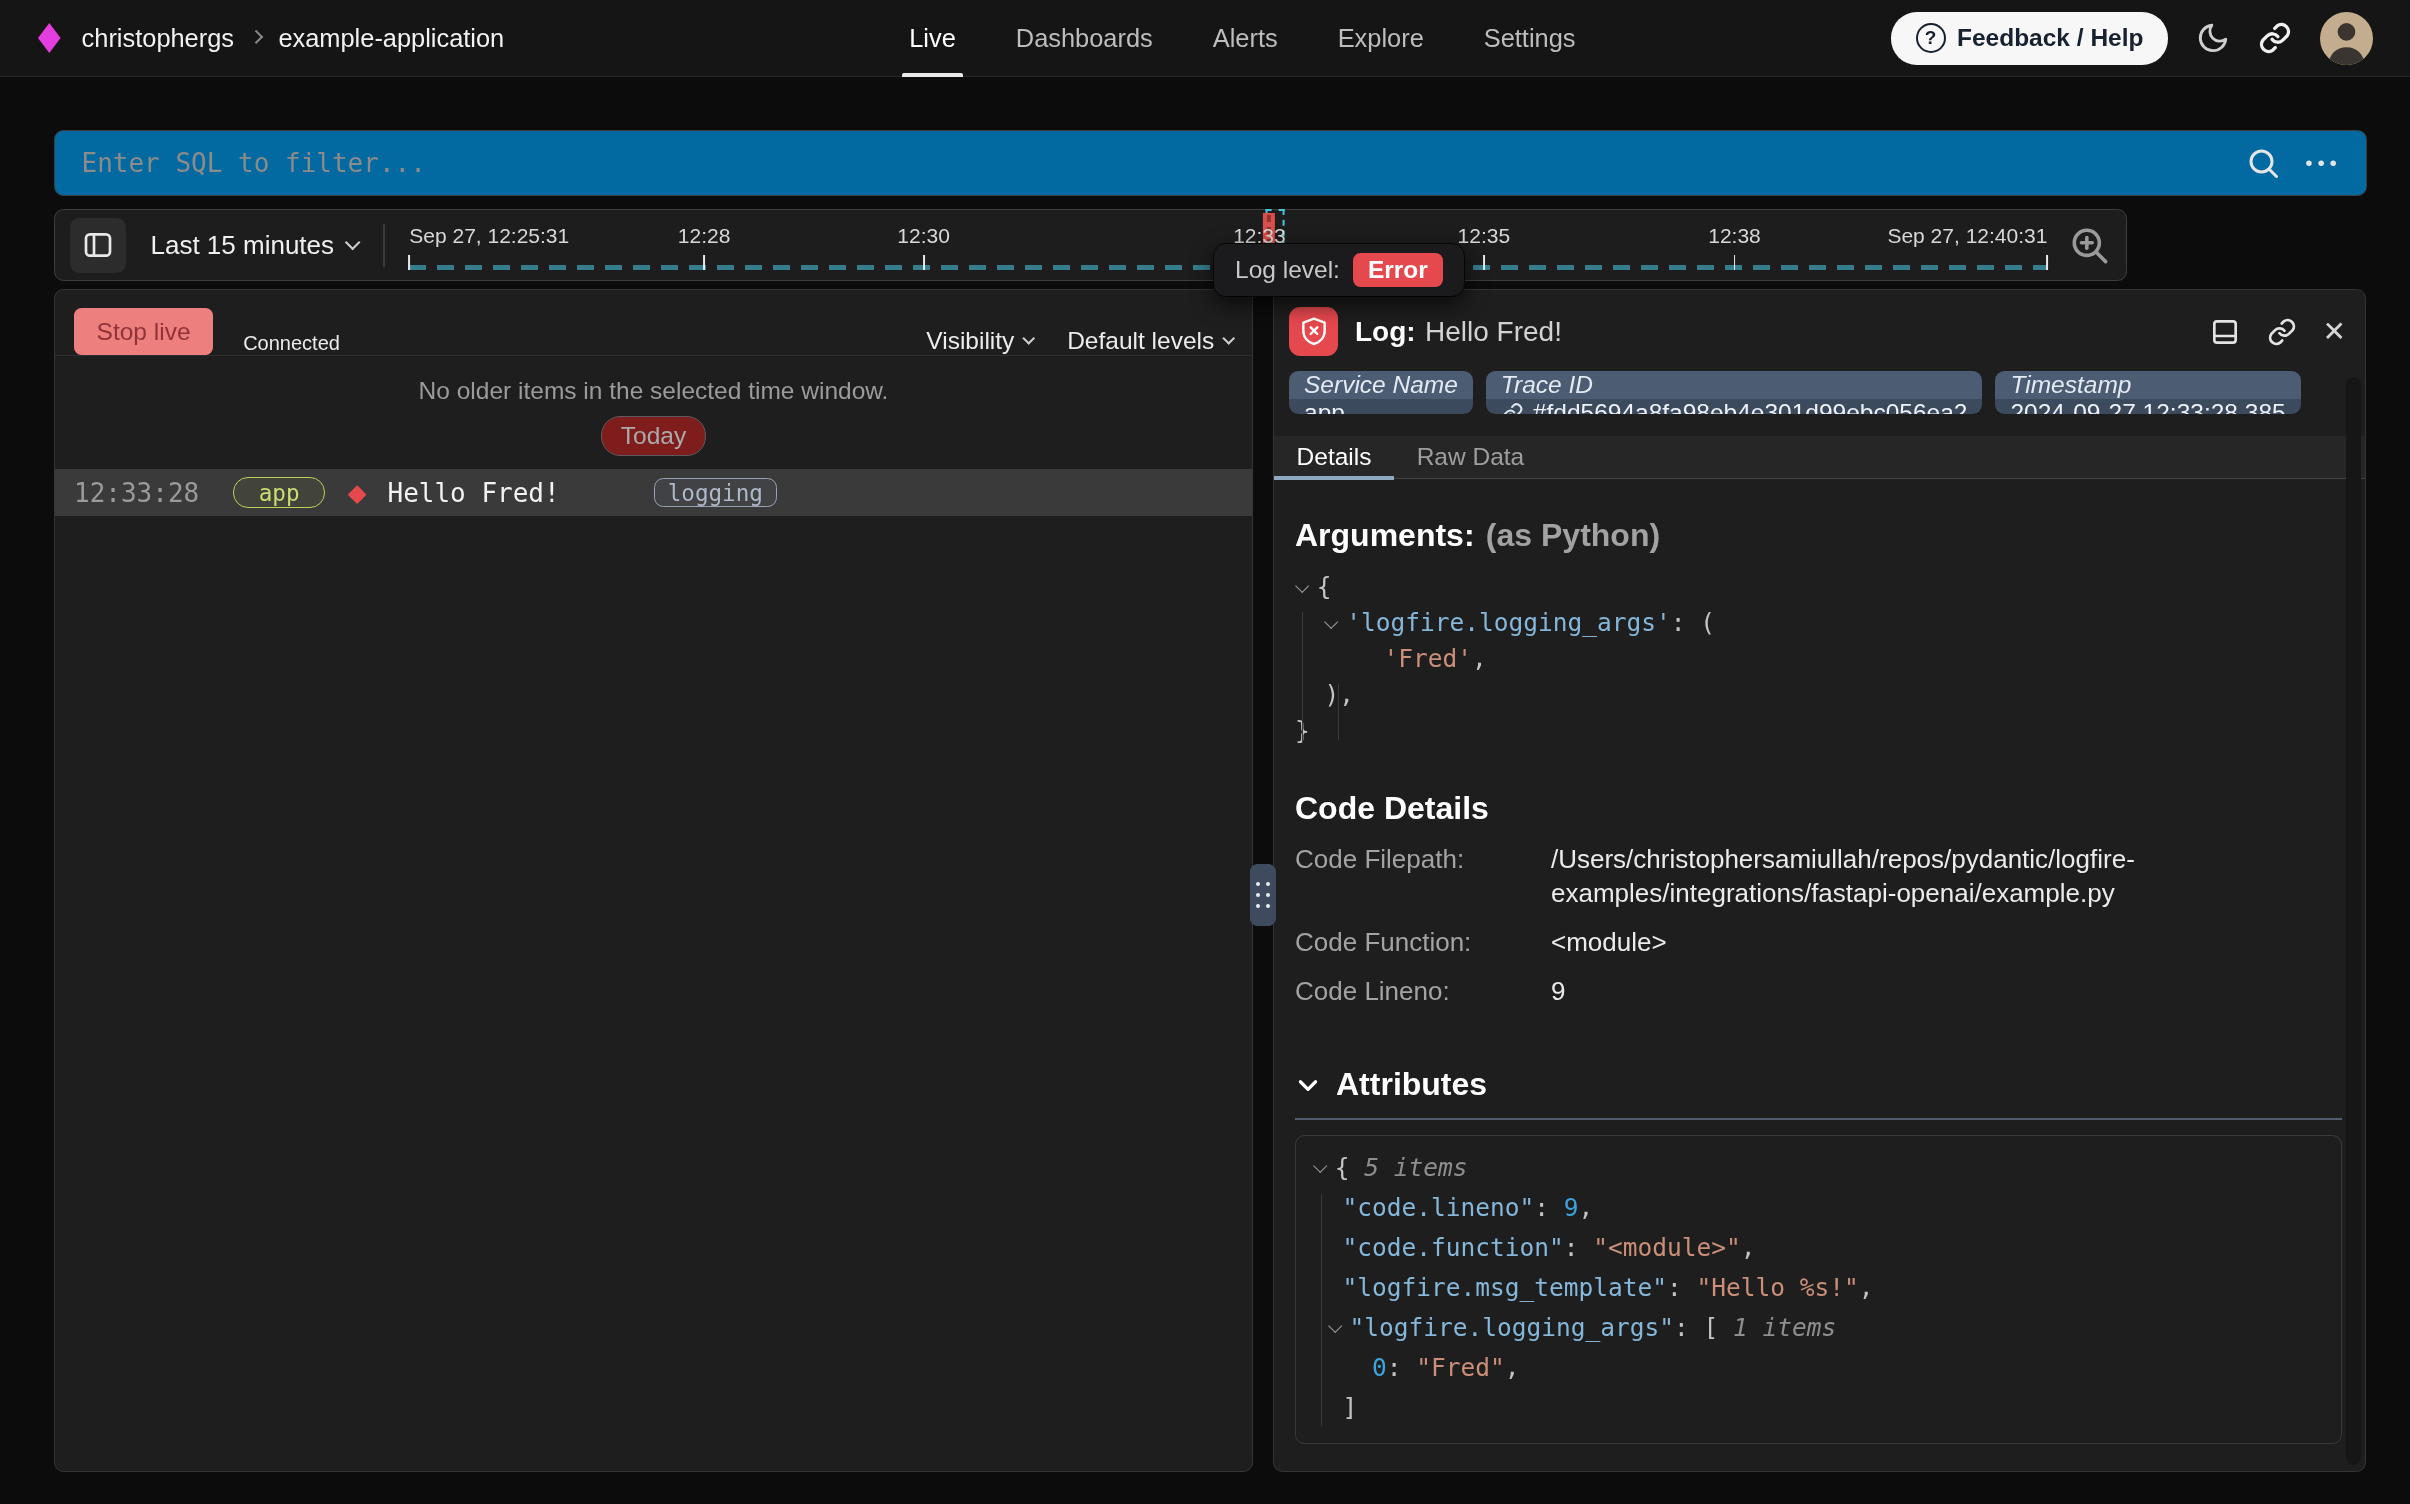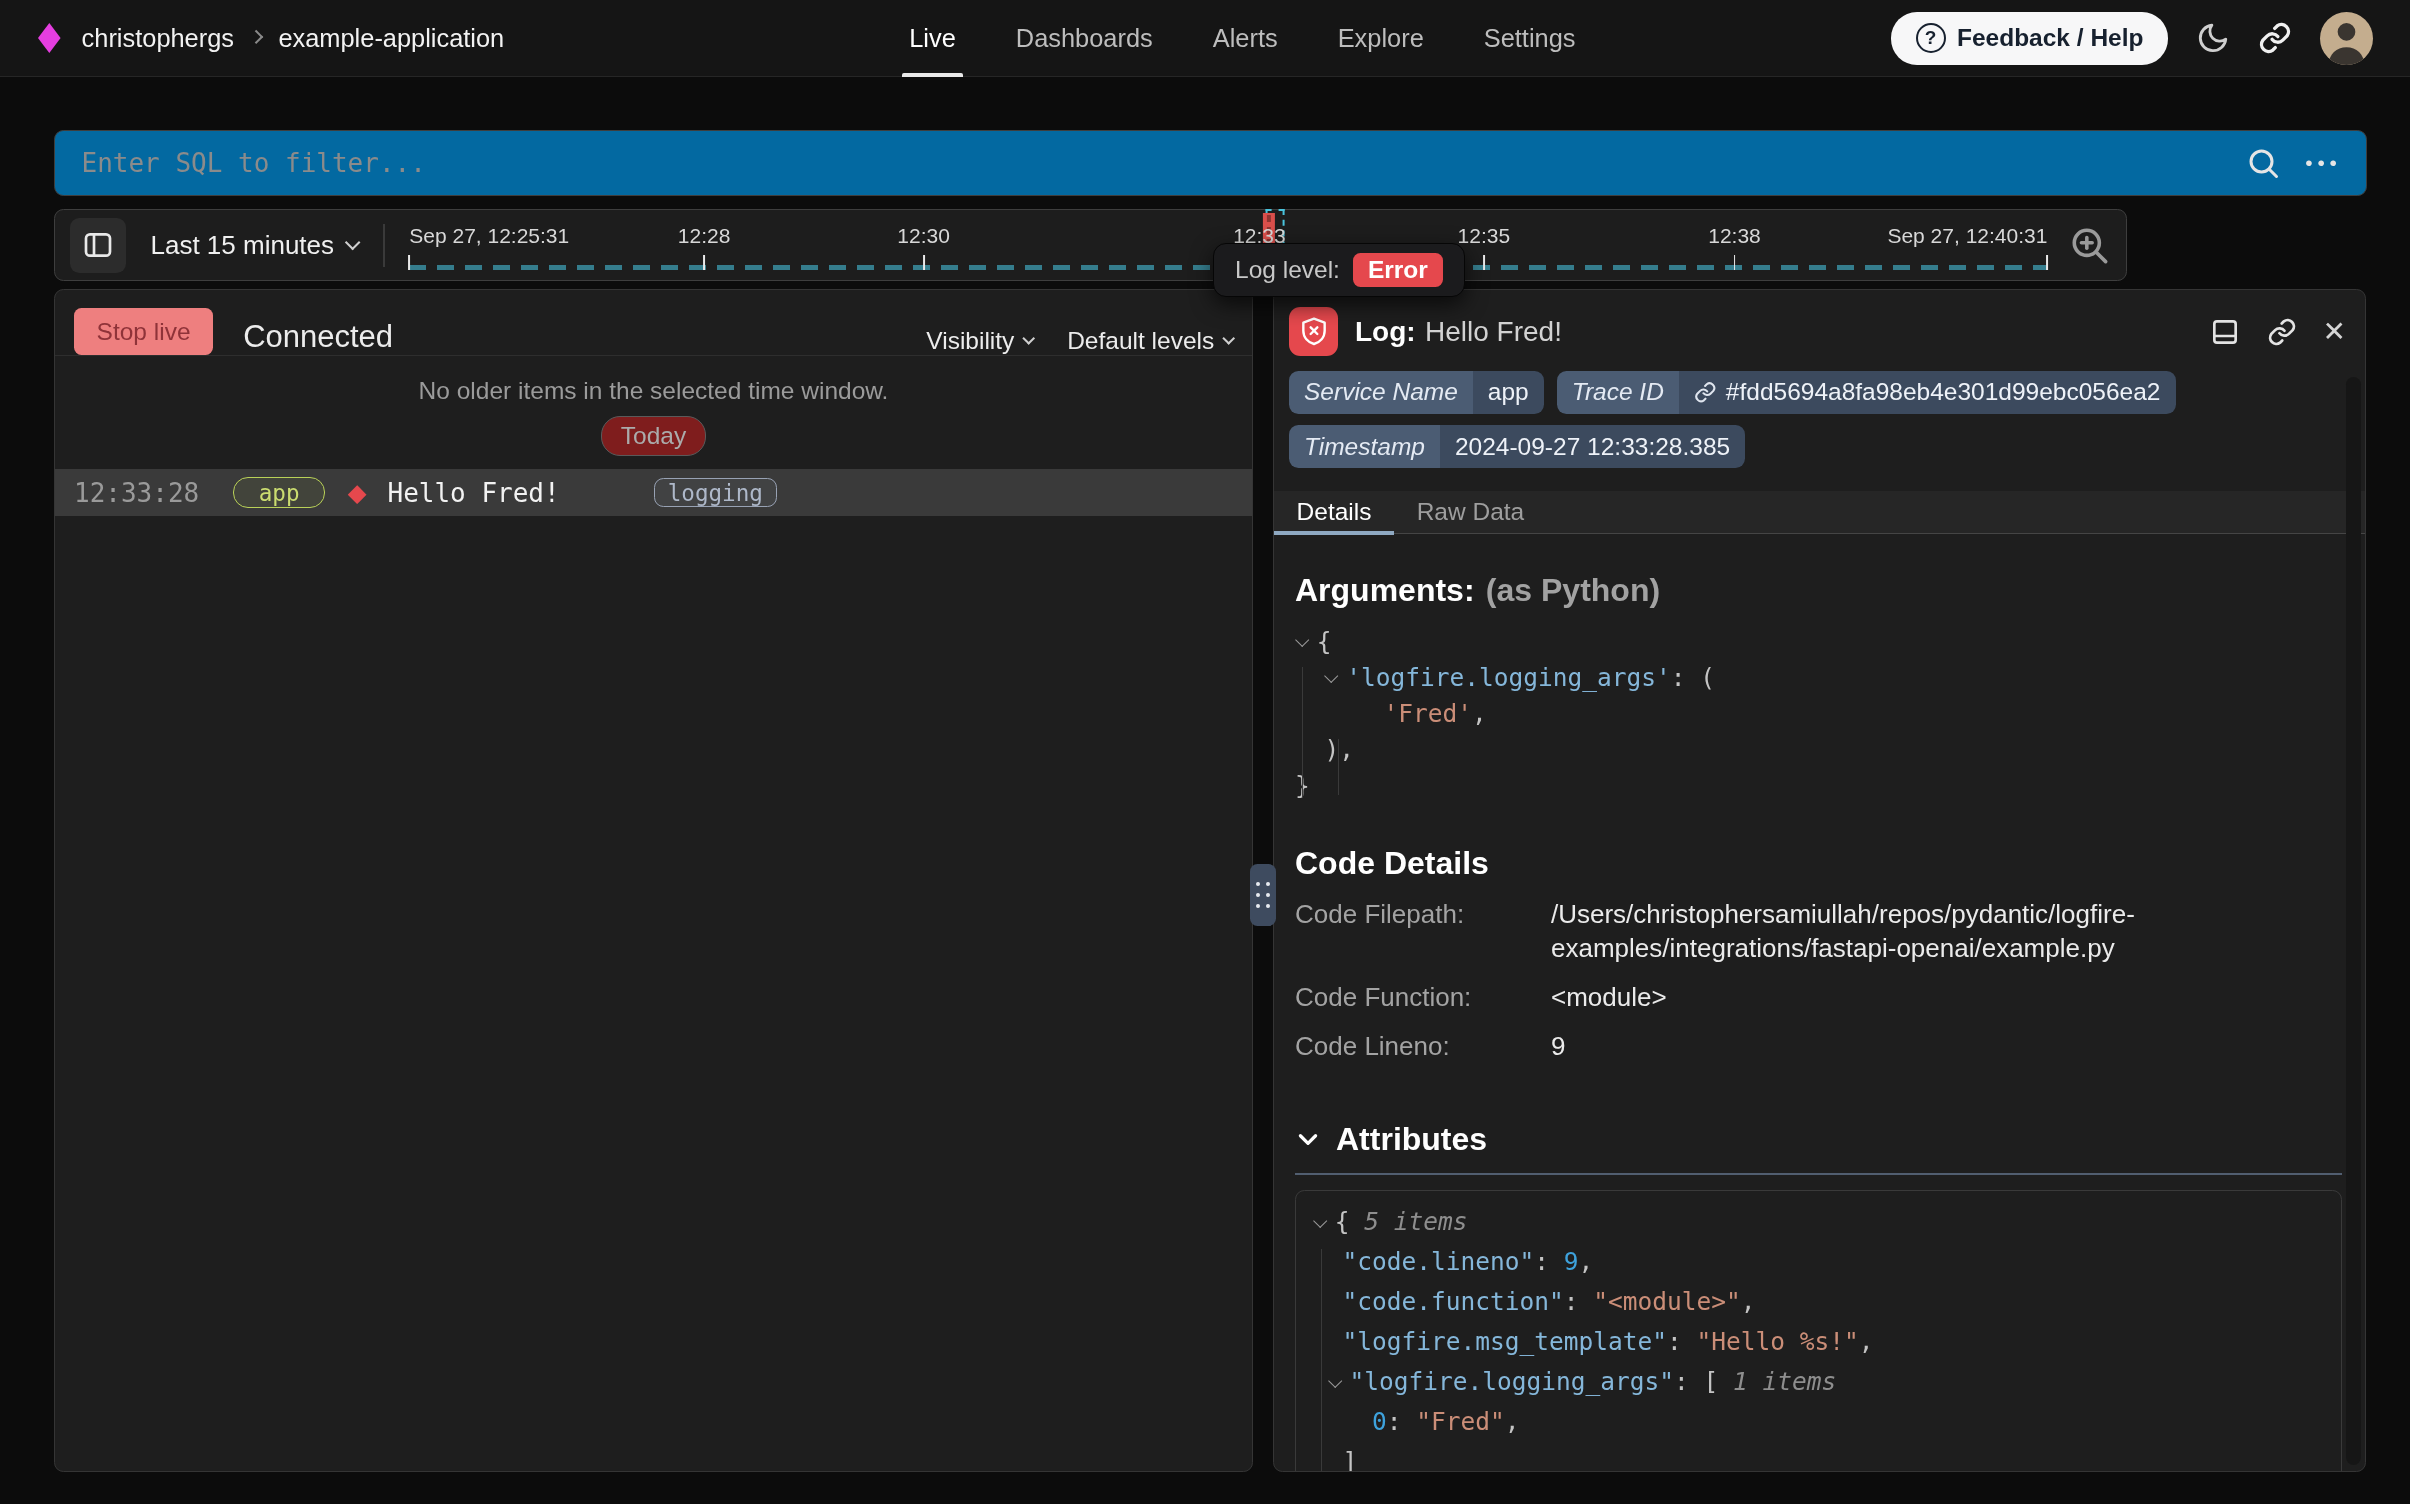--- a/index.html
+++ b/index.html
@@ -85,21 +85,21 @@
   
   .panel { position:absolute; top:289px; height:1183px; background:#1e1e1e;
            border:1.9px solid #353535; border-radius:9.4px; }
   #live-panel { left:54px; width:1199px; display:flex; flex-direction:column; }
   #detail-panel { left:1273px; width:1093px; overflow:hidden; }
 
   .live-head { height:66px; display:flex; align-items:flex-end; padding:0 19px;
                border-bottom:1.9px solid #2e2e2e; flex:none; }
   .stop-live { background:#ee7f7f; color:#8f3339; font-size:24.5px; font-weight:500;
                border:none; border-radius:7.5px; padding:9.4px 22.6px; }
-  .connected { margin-left:30px; font-size:31px; color:#ececec; }
+  .connected { margin-left:30px; font-size:20px; color:#ececec; }
   .live-head .spacer { flex:1; }
   .dd { font-size:24.5px; color:#ececec; display:flex; align-items:center; margin-left:34px; }
   .dd .chev-down { width:9.4px; height:9.4px; margin-left:9.4px; }
 
   .empty-zone { height:113px; text-align:center; padding-top:21px; flex:none; }
   .empty-msg { font-size:24.5px; color:#9b9b9b; }
   .today-btn { margin-top:11.3px; display:inline-block; background:#7f1d1d;
                border:1.9px solid #5a5a5a; border-radius:19px; padding:4.7px 19px;
                font-size:24.5px; color:#ababab; }
 
@@ -128,21 +128,21 @@
   .shield { width:49px; height:49px; background:#e5484d; border-radius:11.3px;
             display:flex; align-items:center; justify-content:center; flex:none; }
   .detail-title { font-size:28px; }
   .detail-title b { color:#ffffff; font-weight:700; }
   .detail-title span { color:#d2d2d2; margin-left:9.4px; }
   .detail-head .spacer { flex:1; }
   .detail-head .icons { display:flex; align-items:center; gap:26px; color:#e3e3e3; }
   .close-x { font-size:28px; color:#d5d5d5; font-family:"DejaVu Sans", sans-serif; }
 
   .badges { display:flex; flex-wrap:wrap; gap:11.3px 13px; padding:5.6px 15px 9.4px 15px; }
-  .badge { display:flex; border-radius:9.4px; overflow:hidden; font-size:24.5px; height:43px; }
+  .badge { display:flex; border-radius:9.4px; overflow:hidden; font-size:24.5px; height:43px;flex-direction:column; }
   .badge .blabel { background:#4b5c73; color:#e4eaf3; font-style:italic;
                    display:flex; align-items:center; padding:0 15px; }
   .badge .bvalue { background:#3c4a5e; color:#eef2f8; display:flex; align-items:center;
                    gap:9.4px; padding:0 15px; }
 
   .tabstrip { margin-top:13px; background:#262626; border-bottom:1.9px solid #454545;
               display:flex; height:43px; }
   .dtab { position:relative; display:flex; align-items:center; padding:0 22.6px;
           font-size:24.5px; color:#9e9e9e; }
   .dtab.active { color:#ffffff; }

